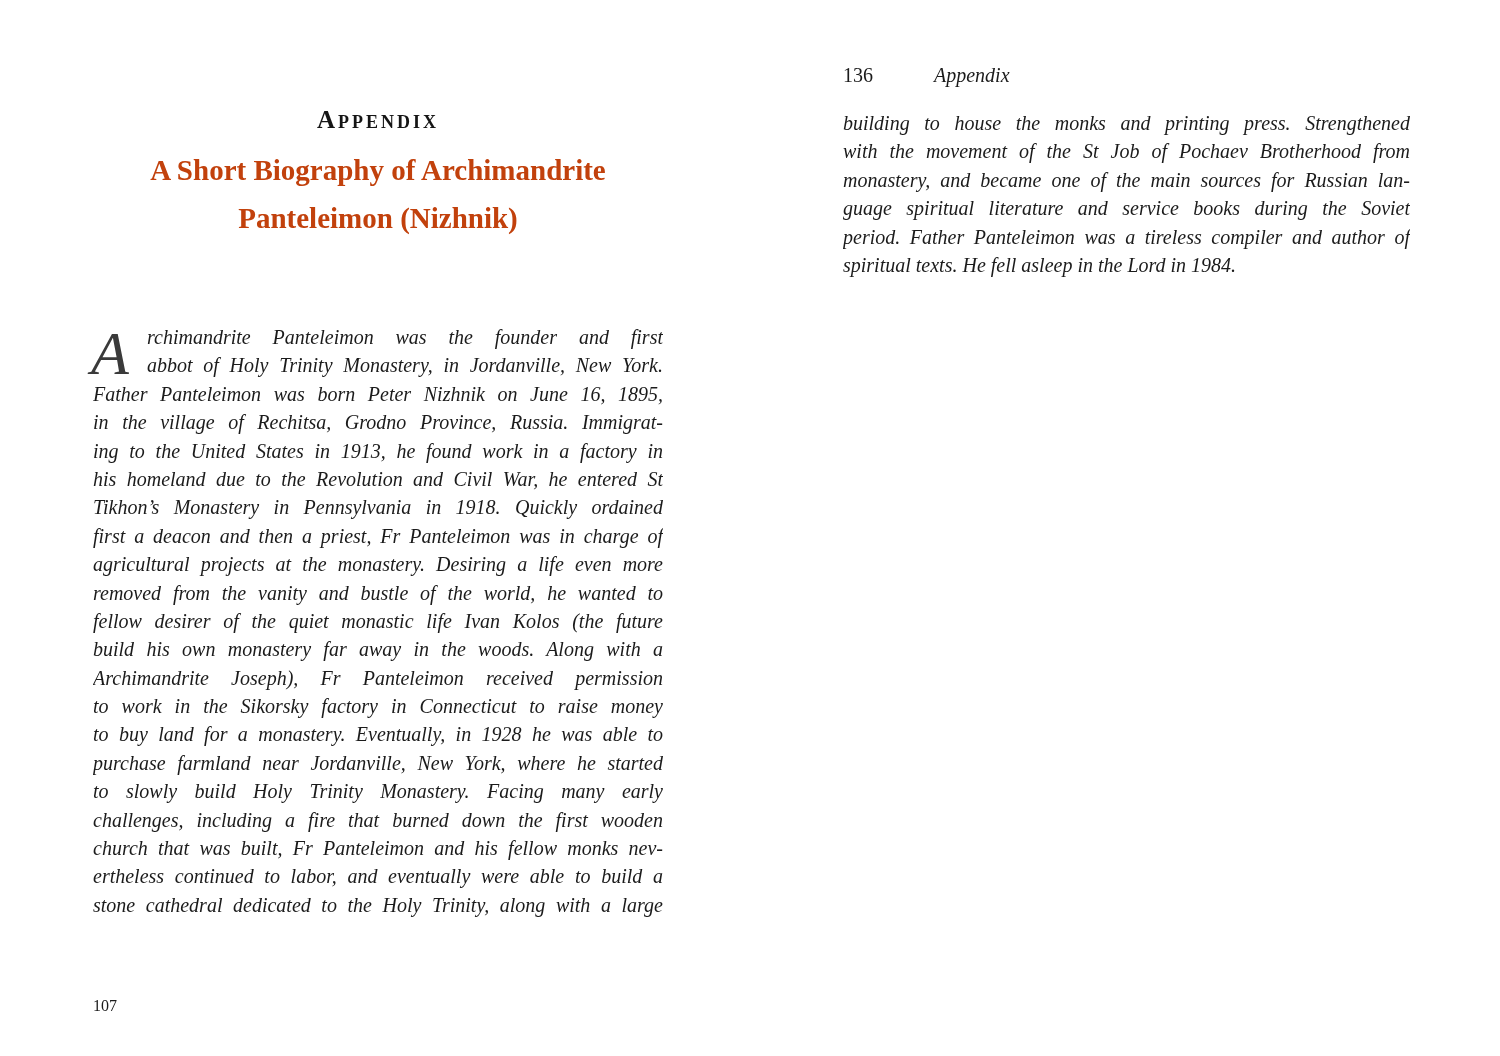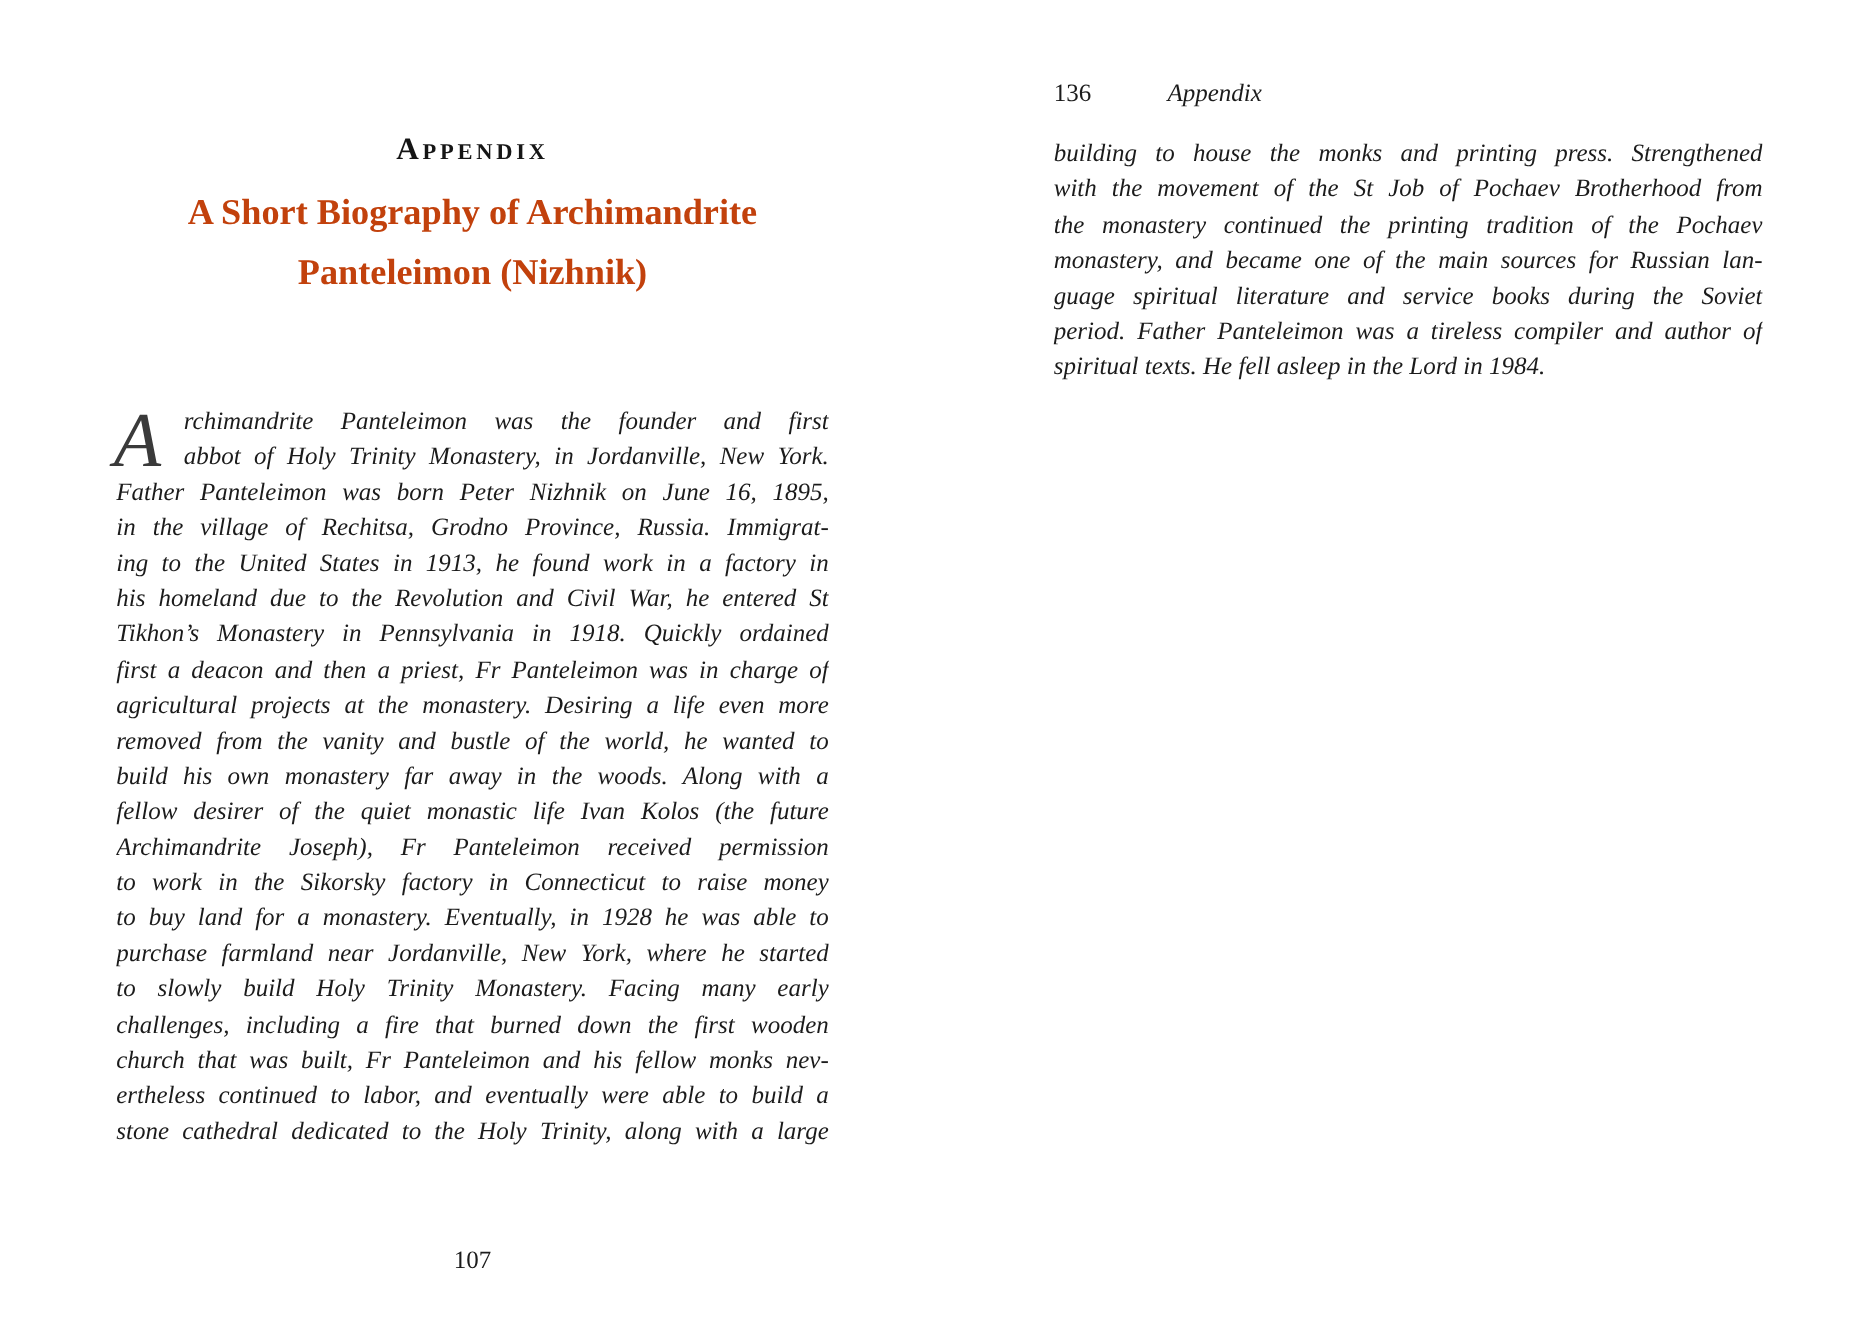--- a/index.html
+++ b/index.html
@@ -79,22 +79,21 @@
     color: #3a3a3a;
     font-weight: normal;
   }
 
   
   .folio {
     position: absolute;
     top: 997px;
     left: 0;
     width: 100%;
-    text-align: center;
-    font-size: 20px;
+    font-size: 16px;
   }
   .running-head {
     position: absolute;
     top: 64px;
     left: 0;
     width: 100%;
     font-size: 20px;
   }
   .running-head .num { display: inline-block; }
   .running-head .title {
@@ -121,22 +120,22 @@
         <div class="line indent">rchimandrite Panteleimon was the founder and first</div>
         <div class="line indent">abbot of Holy Trinity Monastery, in Jordanville, New York.</div>
         <div class="line">Father Panteleimon was born Peter Nizhnik on June 16, 1895,</div>
         <div class="line">in the village of Rechitsa, Grodno Province, Russia. Immigrat-</div>
         <div class="line">ing to the United States in 1913, he found work in a factory in</div>
         <div class="line">his homeland due to the Revolution and Civil War, he entered St</div>
         <div class="line">Tikhon’s Monastery in Pennsylvania in 1918. Quickly ordained</div>
         <div class="line">first a deacon and then a priest, Fr Panteleimon was in charge of</div>
         <div class="line">agricultural projects at the monastery. Desiring a life even more</div>
         <div class="line">removed from the vanity and bustle of the world, he wanted to</div>
+        <div class="line">fellow desirer of the quiet monastic life Ivan Kolos (the future</div>
         <div class="line">build his own monastery far away in the woods. Along with a</div>
-        <div class="line">fellow desirer of the quiet monastic life Ivan Kolos (the future</div>
         <div class="line">Archimandrite Joseph), Fr Panteleimon received permission</div>
         <div class="line">to work in the Sikorsky factory in Connecticut to raise money</div>
         <div class="line">to buy land for a monastery. Eventually, in 1928 he was able to</div>
         <div class="line">purchase farmland near Jordanville, New York, where he started</div>
         <div class="line">to slowly build Holy Trinity Monastery. Facing many early</div>
         <div class="line">challenges, including a fire that burned down the first wooden</div>
         <div class="line">church that was built, Fr Panteleimon and his fellow monks nev-</div>
         <div class="line">ertheless continued to labor, and eventually were able to build a</div>
         <div class="line">stone cathedral dedicated to the Holy Trinity, along with a large</div>
       </div>
@@ -149,20 +148,19 @@
 
   <div class="running-head">
     <span class="num">136</span>
     <span class="title">Appendix</span>
   </div>
 
   <div class="body-block">
     <div>
         <div class="line">building to house the monks and printing press. Strengthened</div>
         <div class="line">with the movement of the St Job of Pochaev Brotherhood from</div>
-        <div class="line">the monastery continued the printing tradition of the Pochaev</div>
         <div class="line">monastery, and became one of the main sources for Russian lan-</div>
         <div class="line">guage spiritual literature and service books during the Soviet</div>
         <div class="line">period. Father Panteleimon was a tireless compiler and author of</div>
         <div class="line last-left">spiritual texts. He fell asleep in the Lord in 1984.</div>
       </div>
   </div>
 </div>
 
 </body></html>

